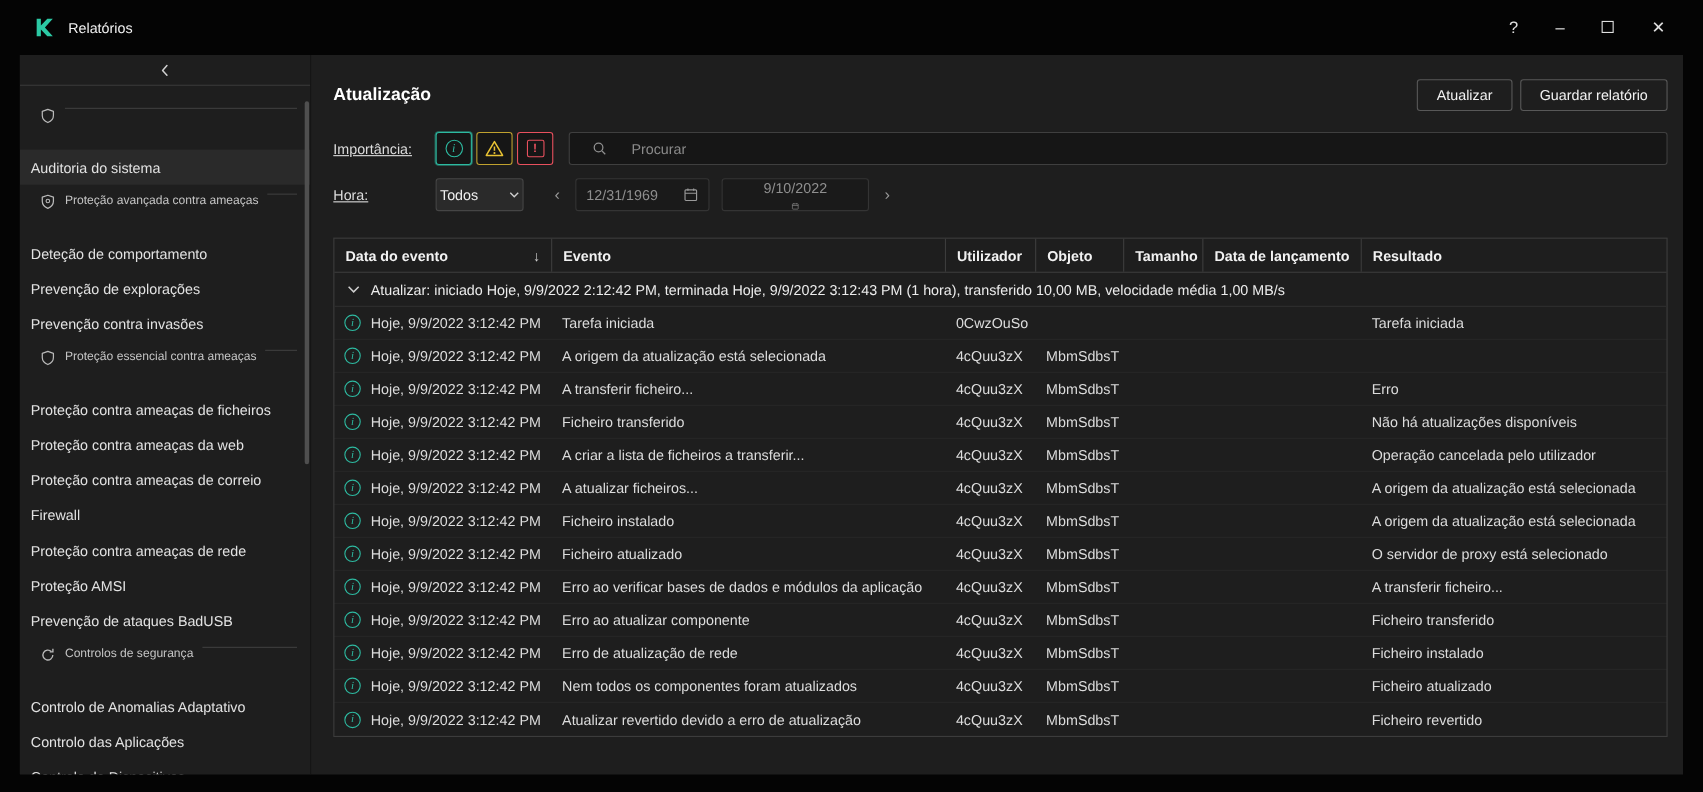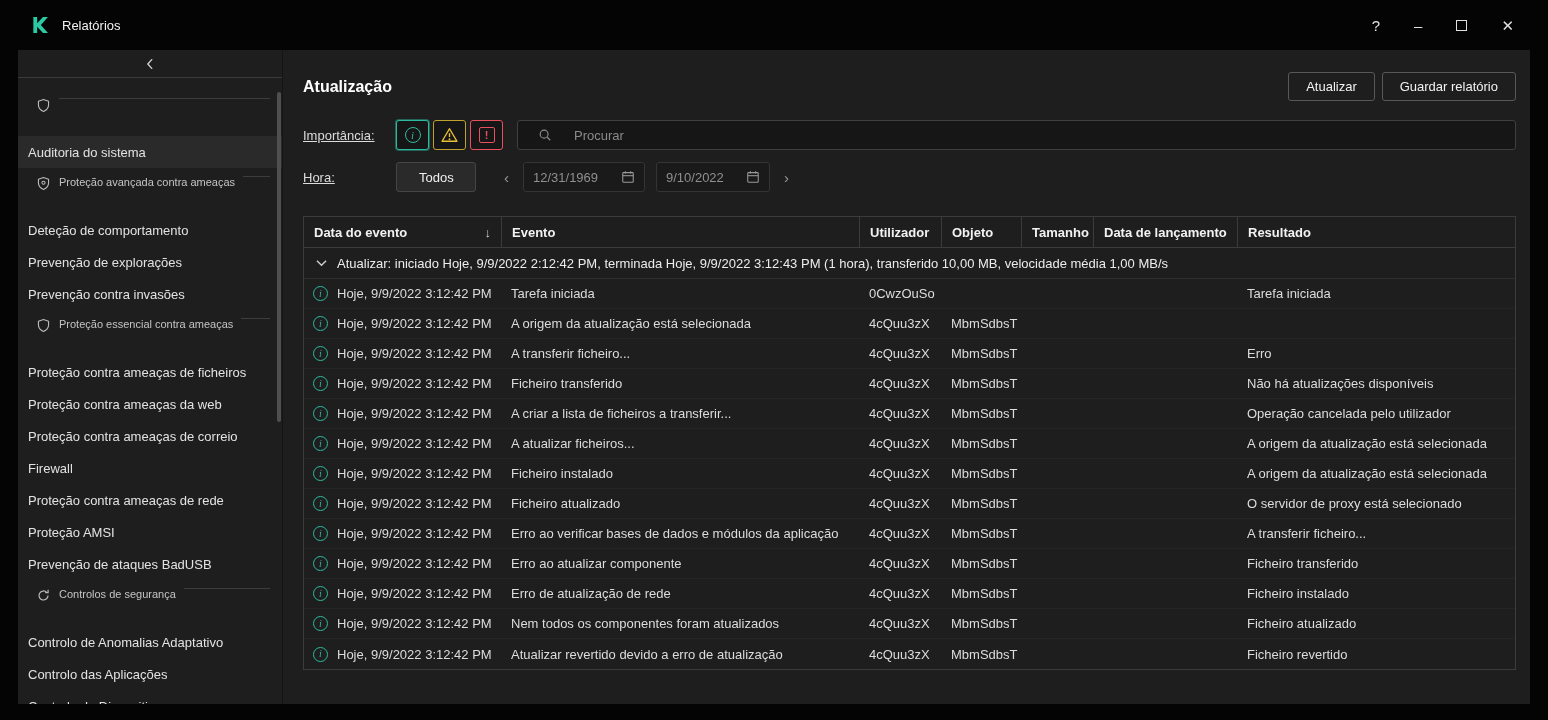--- a/index.html
+++ b/index.html
@@ -54,29 +54,29 @@
 
   .search-box { flex:1; margin-left:14px; height:30px; background:#161616;
                 border:1px solid #3f3f3f; border-radius:3px; display:flex;
                 align-items:center; padding:0 20px; gap:22px; }
   .search-box input { flex:1; background:transparent; border:none; outline:none;
                       color:#ddd; font-size:13px; font-family:inherit; }
   .search-box input::placeholder { color:#8a8a8a; }
 
   .time-row { margin-top:12px; }
   .select { width:80px; height:30px; background:#2a2a2a; border:1px solid #454545; border-radius:3px;
-            display:flex; align-items:center; padding:0 22px; font-size:13px; color:#f0f0f0;
+            display:flex; align-items:center; padding:0 3px; font-size:13px; color:#f0f0f0;
             cursor:pointer; justify-content:space-between; }
   .nav-chevron { color:#9a9a9a; font-size:15px; cursor:pointer; padding:0 6px; user-select:none; }
   .nav-chevron.left { margin-left:22px; }
   .date-field { height:30px; border:1px solid #343434; border-radius:3px; background:#1a1a1a;
                 display:flex; align-items:center; padding:0 9px; font-size:13px; color:#8f8f8f;
                 gap:6px; cursor:pointer; }
   .date-field.from { width:122px; margin-left:8px; }
-  .date-field.to { width:114px; margin-left:11px; margin-right:8px; }
+  .date-field.to { width:134px; margin-left:11px; margin-right:8px;flex-direction:column; }
   .date-field .dval { flex:1; }
 
   
   .table { margin-top:24px; border:1px solid #3c3c3c; }
   .thead, .tr { display:grid; grid-template-columns:198px 358px 82px 80px 72px 144px minmax(0,1fr); }
   .thead { height:31px; border-bottom:1px solid #3c3c3c; }
   .th { display:flex; align-items:center; padding:0 10px; font-weight:bold; font-size:13px;
         color:#f2f2f2; border-right:1px solid #3c3c3c; white-space:nowrap; overflow:hidden; cursor:pointer; }
   .th:last-child { border-right:none; }
   .th .sort { margin-left:auto; color:#cfcfcf; font-weight:normal; font-size:13px; padding-left:6px; }

